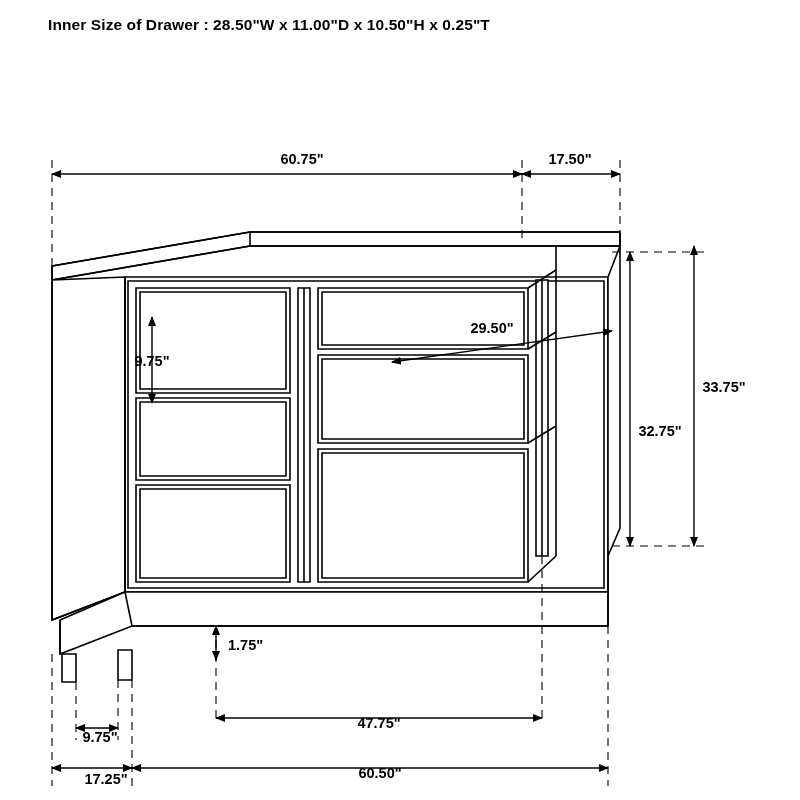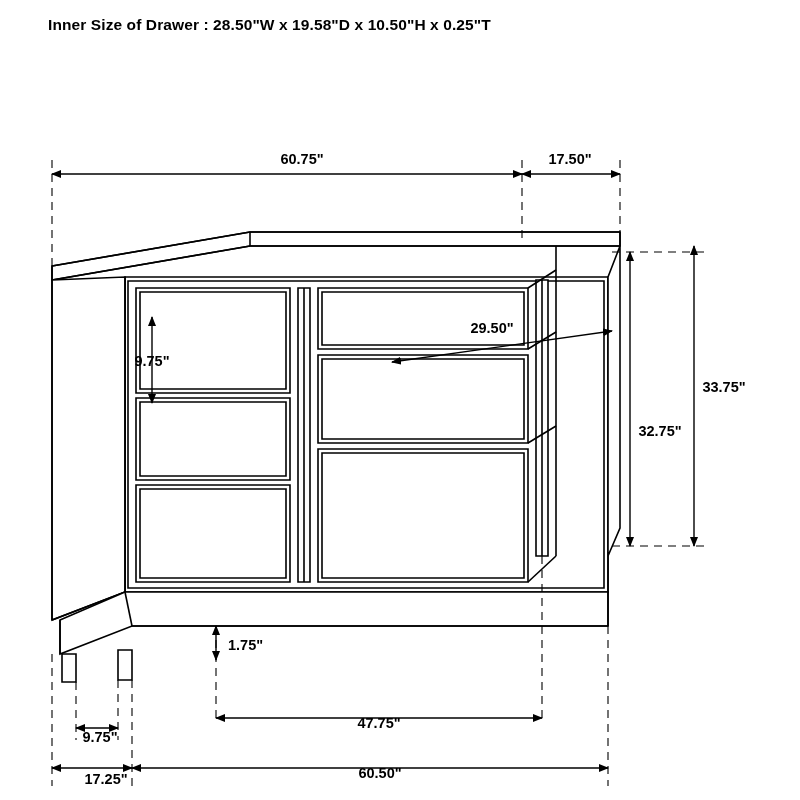--- a/index.html
+++ b/index.html
@@ -41,21 +41,21 @@
     font-size: 14.5px;
     font-weight: bold;
     fill: #000000;
   }
 </style>
 </head>
 <body>
 
 <div id="stage">
 
-  <div id="title">Inner Size of Drawer : 28.50"W x 19.58"D x 10.50"H x 0.25"T</div>
+  <div id="title">Inner Size of Drawer : 28.50"W x 11.00"D x 10.50"H x 0.25"T</div>
 
   <svg id="drawing" viewBox="0 0 800 800">
     <defs>
       <marker id="arrEnd" markerWidth="10" markerHeight="8" refX="9" refY="4" orient="auto" markerUnits="userSpaceOnUse">
         <path d="M0,0 L10,4 L0,8 z" fill="#000000"></path>
       </marker>
       <marker id="arrStart" markerWidth="10" markerHeight="8" refX="1" refY="4" orient="auto" markerUnits="userSpaceOnUse">
         <path d="M10,0 L0,4 L10,8 z" fill="#000000"></path>
       </marker>
     </defs>

